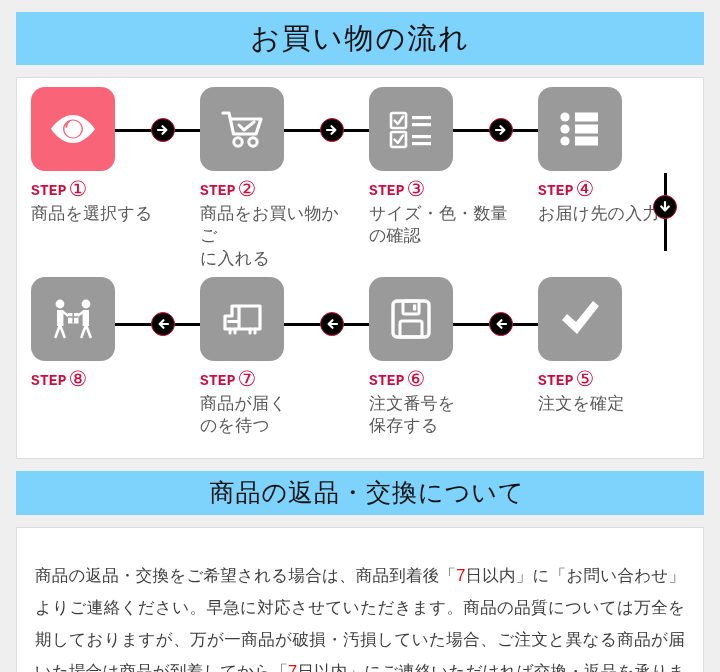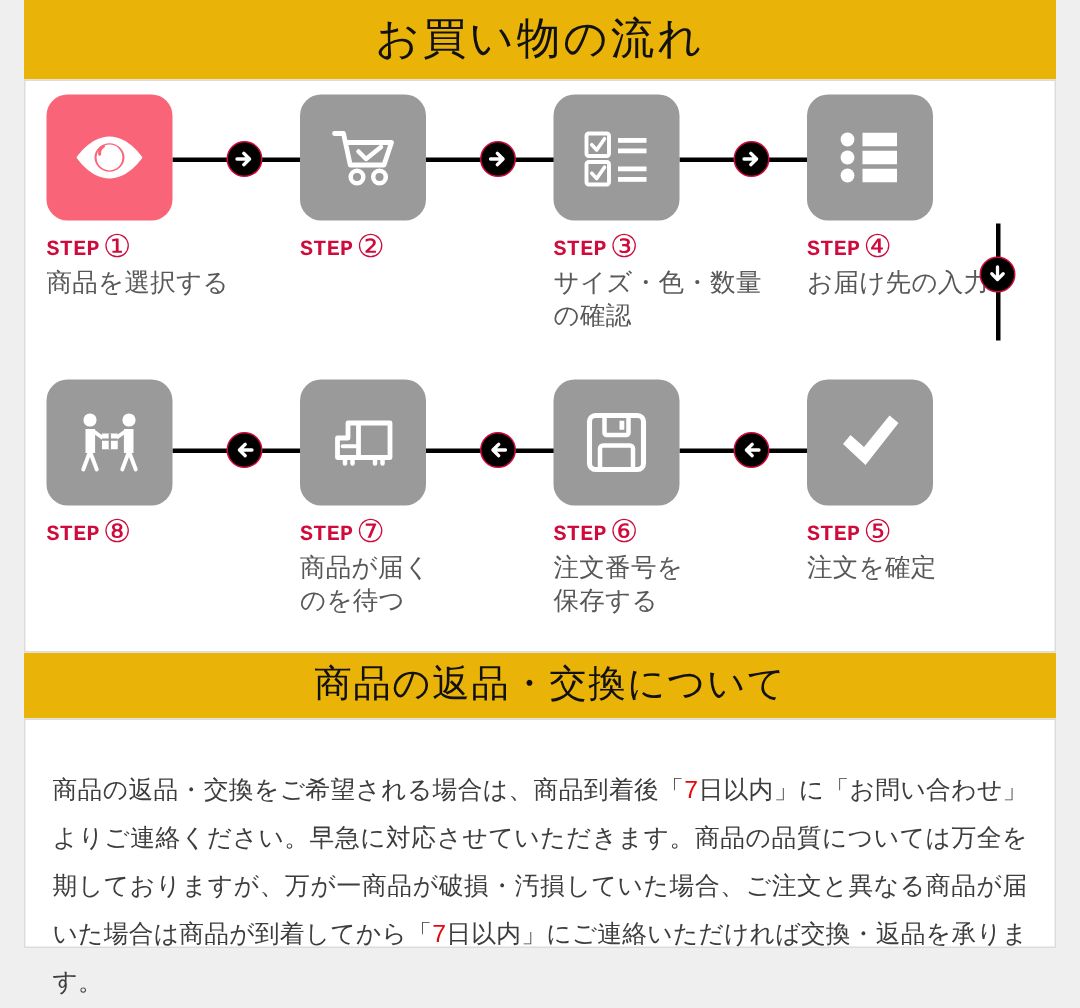--- a/index.html
+++ b/index.html
@@ -15,22 +15,22 @@
   }
   .page {
     position: relative;
     width: 720px;
     height: 672px;
     box-sizing: border-box;
   }
 
   
   .band {
-    background: #eab308;
-    margin: 0 16px;
+    background: #7dd3fc;
+    margin: 12px 16px;
     box-sizing: border-box;
     font-family: "Liberation Serif", "DejaVu Serif", serif;
     color: #111;
   }
   .band-flow {
     height: 53px;
     line-height: 53px;
     text-align: center;
     font-size: 29px;
     letter-spacing: 2px;
@@ -222,20 +222,21 @@
             <path d="M8 11 L14 11 L18.5 32 L41 32 L46 17 L16 17" stroke="#ffffff" stroke-width="3.2" fill="none" stroke-linecap="round" stroke-linejoin="round"></path>
             <path d="M24 23 L29 28 L39 20" stroke="#ffffff" stroke-width="3" fill="none" stroke-linecap="round" stroke-linejoin="round"></path>
             <circle cx="23" cy="40" r="4.2" stroke="#ffffff" stroke-width="3" fill="none"></circle>
             <circle cx="38" cy="40" r="4.2" stroke="#ffffff" stroke-width="3" fill="none"></circle>
           </svg>
         </div>
         <div class="step-label">
           <span>STEP</span>
             <span class="step-num">②</span>
         </div>
+        <div class="step-text">商品をお買い物かご<br>に入れる</div>
         <div class="hline"></div>
         <div class="arrow-dot">
           <svg width="14" height="14" viewBox="0 0 14 14">
               <path d="M2 7 L9.5 7 M6.5 3.2 L10.4 7 L6.5 10.8" stroke="#ffffff" stroke-width="2.2" fill="none" stroke-linecap="round" stroke-linejoin="round"></path>
             </svg>
         </div>
       </div>
 
       <div class="step">
         <div class="tile">

